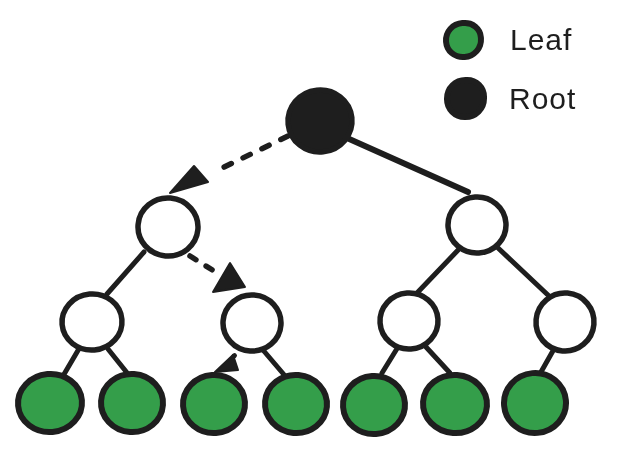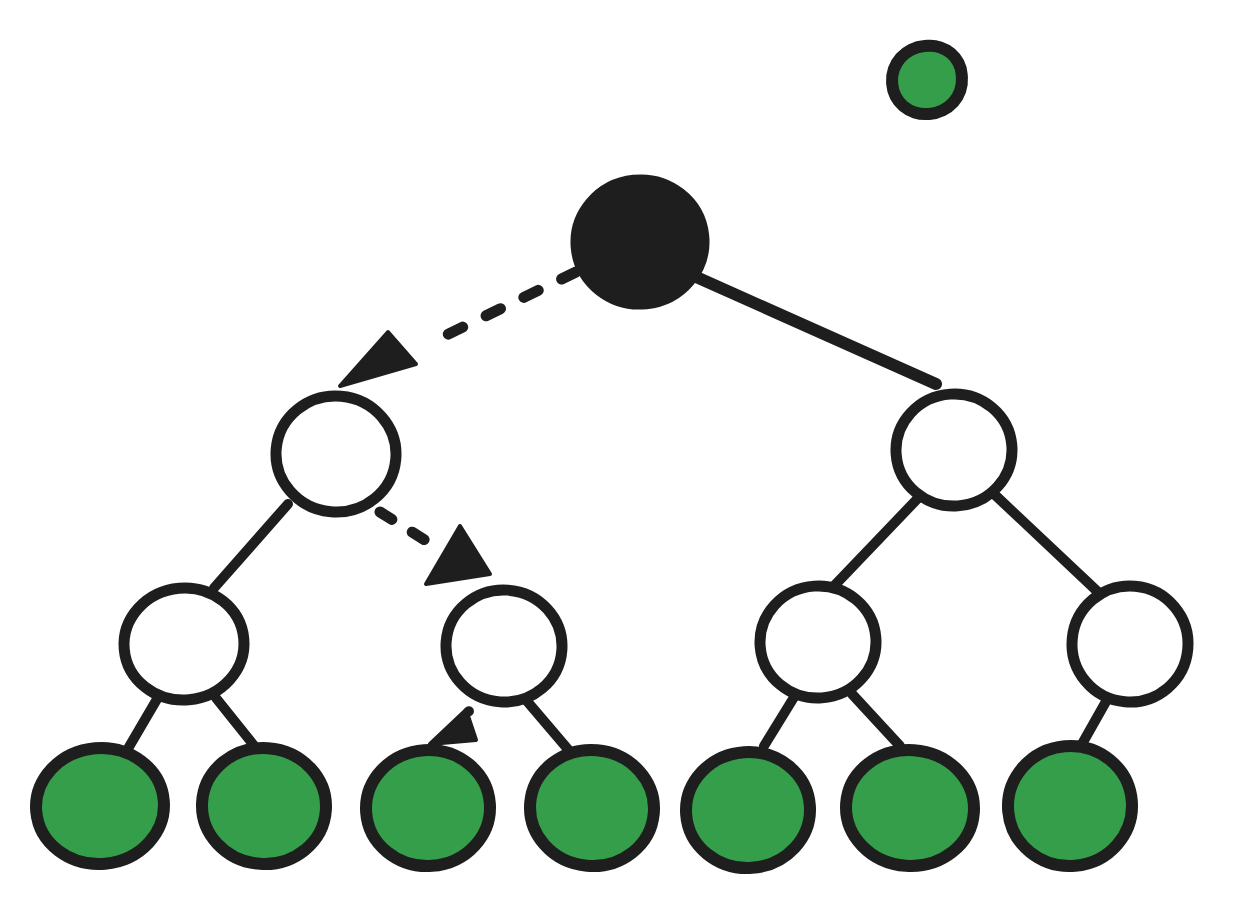--- a/index.html
+++ b/index.html
@@ -86,16 +86,21 @@
       <ellipse cx="214" cy="404" rx="31" ry="29" fill="#349e4a" stroke="#1e1e1e" stroke-width="6" transform="rotate(-4 214 404)"></ellipse>
       <ellipse cx="296" cy="404" rx="31" ry="29" fill="#349e4a" stroke="#1e1e1e" stroke-width="6" transform="rotate(5 296 404)"></ellipse>
       <ellipse cx="374" cy="405" rx="31" ry="29" fill="#349e4a" stroke="#1e1e1e" stroke-width="6" transform="rotate(-4 374 405)"></ellipse>
       <ellipse cx="455" cy="404" rx="32" ry="29" fill="#349e4a" stroke="#1e1e1e" stroke-width="6" transform="rotate(4 455 404)"></ellipse>
       <ellipse cx="535" cy="403" rx="31" ry="30" fill="#349e4a" stroke="#1e1e1e" stroke-width="6" transform="rotate(-5 535 403)"></ellipse>
     </svg>
 
   <div class="legend">
     <div class="legend-item leaf-item">
       <span class="swatch leaf-swatch"></span>
+      <span class="legend-label">Leaf</span>
+    </div>
+    <div class="legend-item root-item">
+      <span class="swatch root-swatch"></span>
+      <span class="legend-label">Root</span>
     </div>
   </div>
 
 </div>
 
 </body></html>

